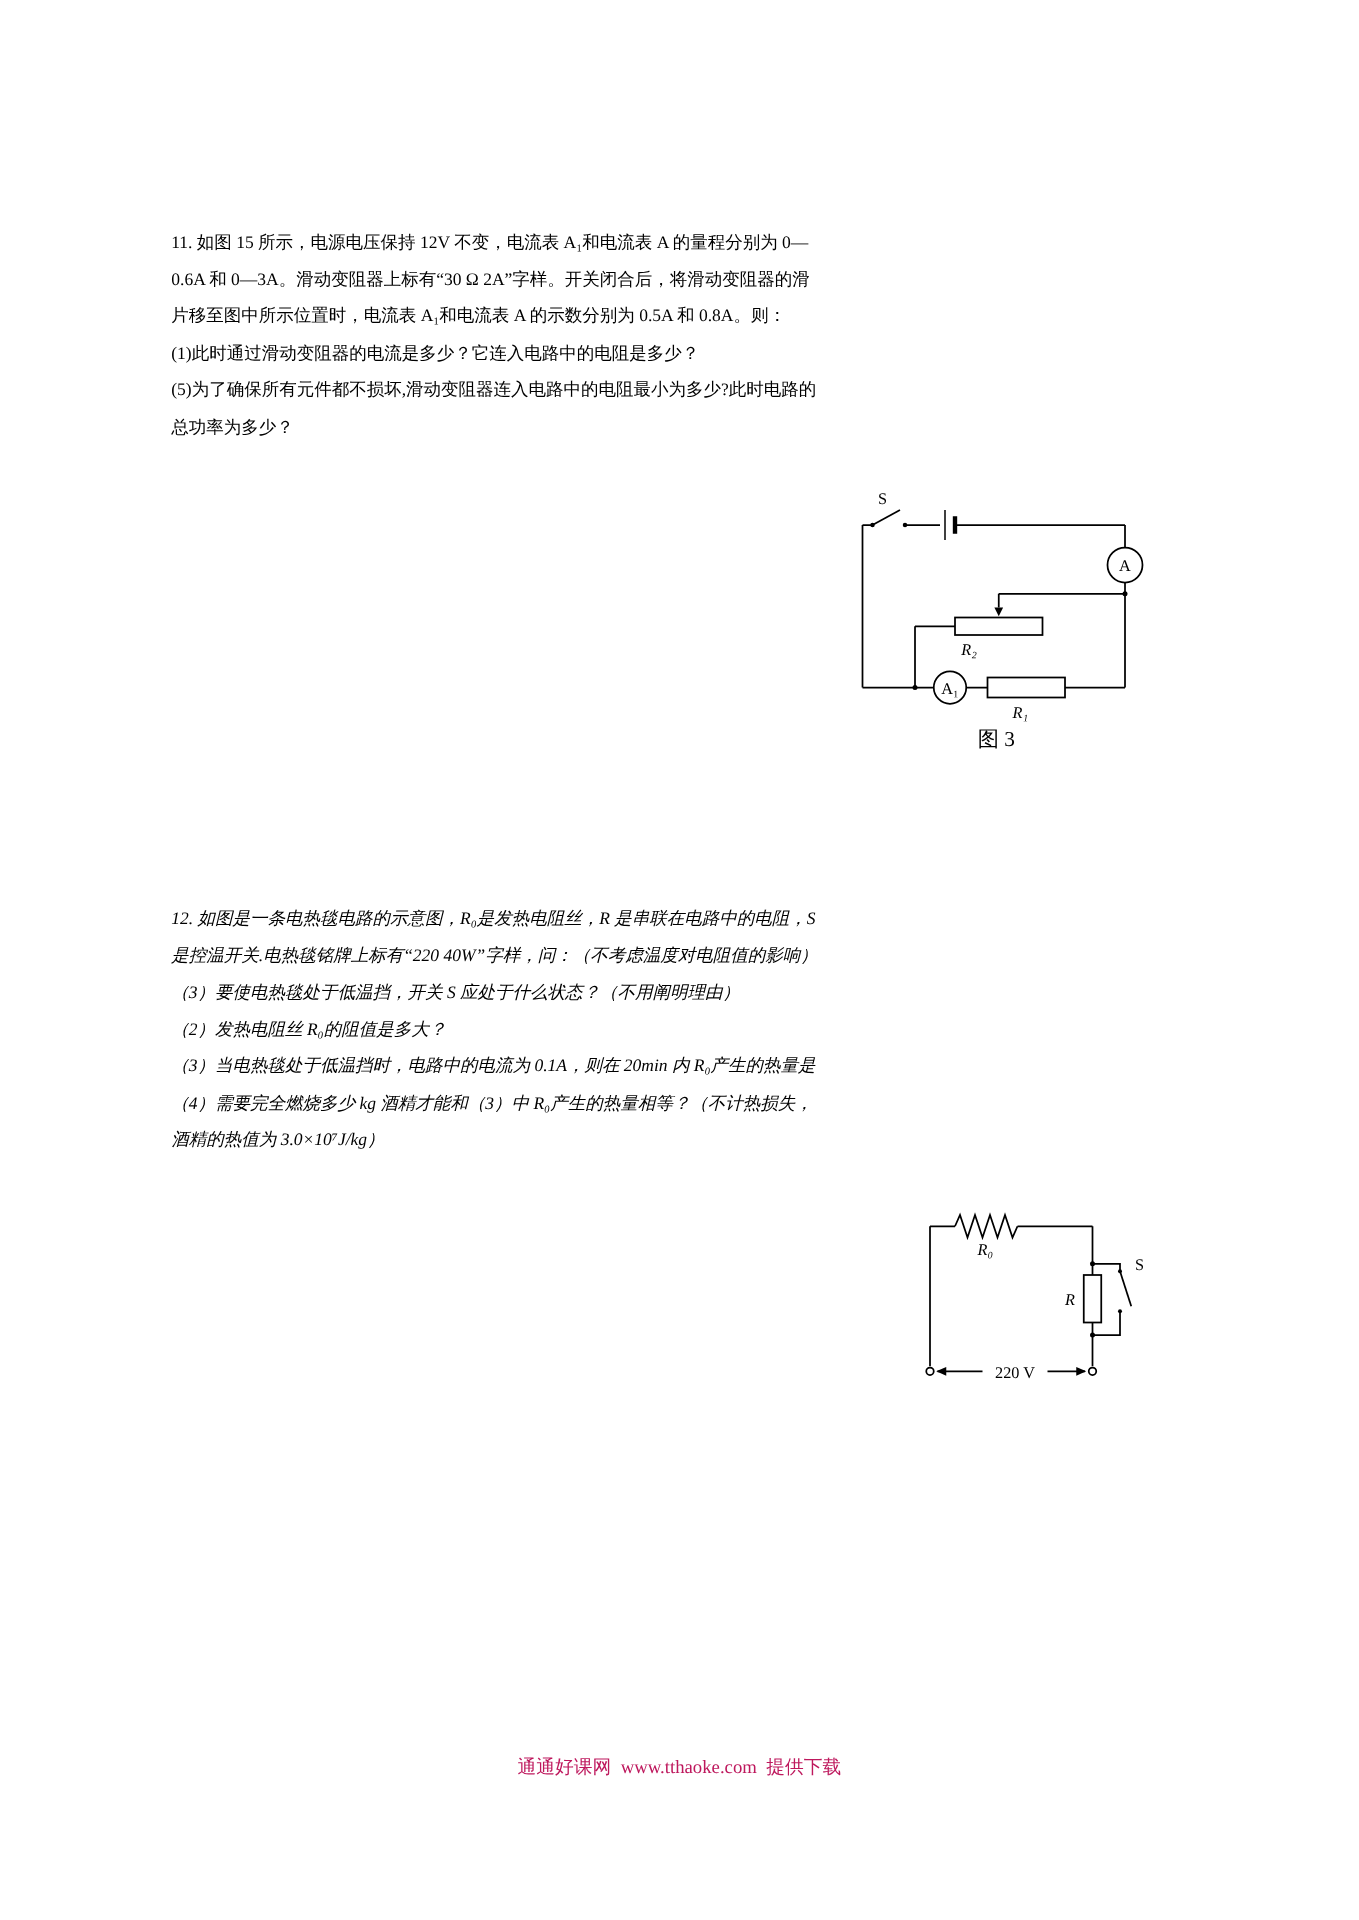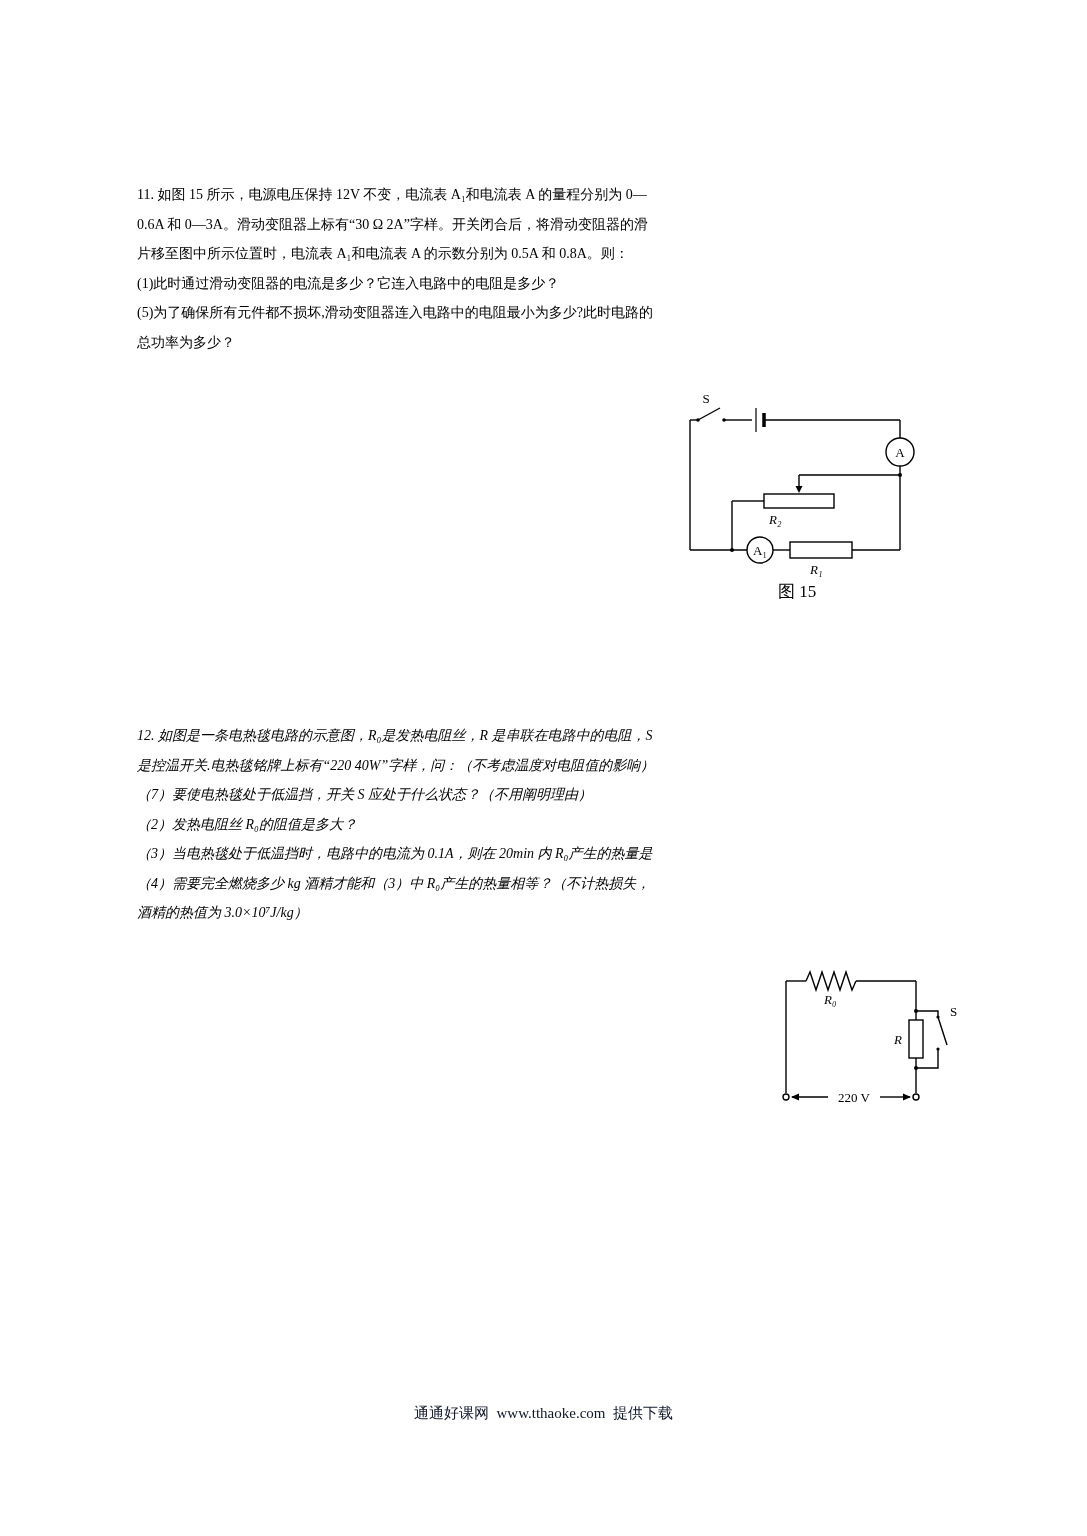--- a/index.html
+++ b/index.html
@@ -17,42 +17,42 @@
     left: 137px;
     width: 830px;
     font-size: 14px;
     line-height: 29.5px;
   }
   .text-block .line { white-space: nowrap; }
   .p11 { top: 180px; }
   .p12 { top: 721px; font-style: italic; }
   .figure { position: absolute; }
   .fig15 { left: 672px; top: 390px; width: 250px; }
-  .fig12 { left: 768px; top: 956px; width: 195px; }
+  .fig12 { left: 726px; top: 956px; width: 195px; }
   .caption {
     text-align: center;
     font-size: 17px;
     margin-top: 2px;
     width: 250px;
   }
   svg { display: block; }
   svg text {
     font-family: "Liberation Serif", "DejaVu Serif", serif;
     font-size: 13px;
     fill: #000;
     font-style: italic;
   }
   svg text.upright { font-style: normal; }
   .footer {
     position: absolute;
     top: 1404px;
     left: 0; right: 0;
     text-align: center;
     font-size: 15px;
-    color: #0f172a;
+    color: #be185d;
     white-space: pre;
   }
 </style>
 </head>
 <body>
 
 <div class="page">
 
   <section class="text-block p11">
     <div class="line">11. 如图 15 所示，电源电压保持 12V 不变，电流表 A₁和电流表 A 的量程分别为 0—</div>
@@ -98,27 +98,27 @@
         <circle cx="60" cy="160" r="2"></circle>
         <circle cx="228" cy="85" r="2"></circle>
         <polygon points="123.5,96 130.5,96 127,103"></polygon>
       </g>
       <text class="upright" x="34" y="13" text-anchor="middle">S</text>
       <text class="upright" x="228" y="67" text-anchor="middle">A</text>
       <text class="upright" x="88" y="165" text-anchor="middle">A₁</text>
       <text x="97" y="134">R₂</text>
       <text x="138" y="184">R₁</text>
     </svg>
-    <figcaption class="caption">图 15</figcaption>
+    <figcaption class="caption">图 3</figcaption>
   </figure>
 
   <section class="text-block p12">
     <div class="line">12. 如图是一条电热毯电路的示意图，R₀是发热电阻丝，R 是串联在电路中的电阻，S</div>
     <div class="line">是控温开关.电热毯铭牌上标有“220 40W”字样，问：（不考虑温度对电阻值的影响）</div>
-    <div class="line">（7）要使电热毯处于低温挡，开关 S 应处于什么状态？（不用阐明理由）</div>
+    <div class="line">（3）要使电热毯处于低温挡，开关 S 应处于什么状态？（不用阐明理由）</div>
     <div class="line">（2）发热电阻丝 R₀的阻值是多大？</div>
     <div class="line">（3）当电热毯处于低温挡时，电路中的电流为 0.1A，则在 20min 内 R₀产生的热量是</div>
     <div class="line">（4）需要完全燃烧多少 kg 酒精才能和（3）中 R₀产生的热量相等？（不计热损失，</div>
     <div class="line">酒精的热值为 3.0×10⁷J/kg）</div>
   </section>
 
   <figure class="figure fig12">
     <svg width="195" height="162" viewBox="0 0 195 162">
       <g stroke="#000" stroke-width="1.4" fill="none">
 

